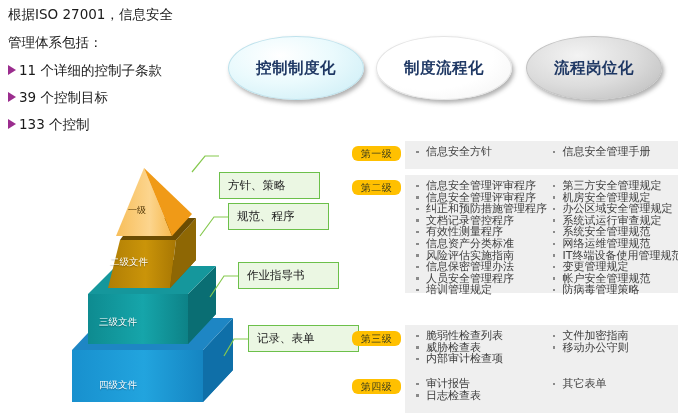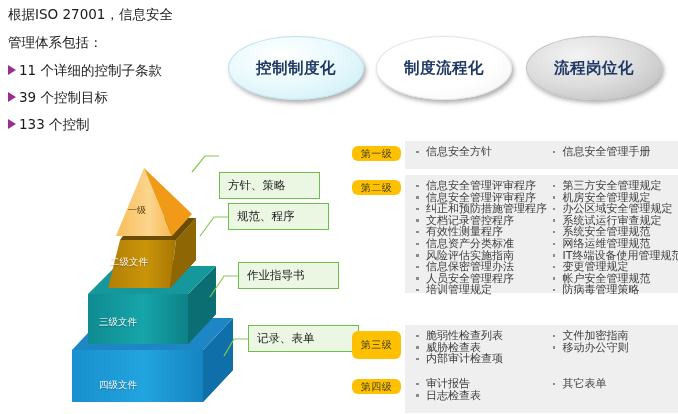--- a/index.html
+++ b/index.html
@@ -50,21 +50,21 @@
   #callout-4{left:248px;top:325px;width:111px;height:27px;}
   .leader{position:absolute;stroke:#86C94F;stroke-width:1.2;fill:none;}
 
   
   .level-badge{
     position:absolute;background:#FFC000;color:#3d3d1a;font-size:10px;
     display:flex;align-items:center;justify-content:center;letter-spacing:.5px;border-radius:6px;
   }
   #badge-1{left:352px;top:146px;width:49px;height:15px;}
   #badge-2{left:352px;top:180px;width:49px;height:15px;}
-  #badge-3{left:352px;top:331px;width:49px;height:28px;}
+  #badge-3{left:352px;top:331px;width:49px;height:15px;}
   #badge-4{left:352px;top:379px;width:49px;height:15px;}
 
   .panel{position:absolute;background:#EFEFEF;box-sizing:border-box;}
   #panel-1{left:405px;top:141px;width:273px;height:28px;}
   #panel-2{left:405px;top:175px;width:273px;height:118px;}
   #panel-3{left:405px;top:325px;width:273px;height:50px;}
   #panel-4{left:405px;top:373px;width:273px;height:40px;}
 
   .panel .cols{display:flex;width:100%;height:100%;padding-top:5px;box-sizing:border-box;}
   .panel .col{width:50%;padding-left:10px;box-sizing:border-box;}

